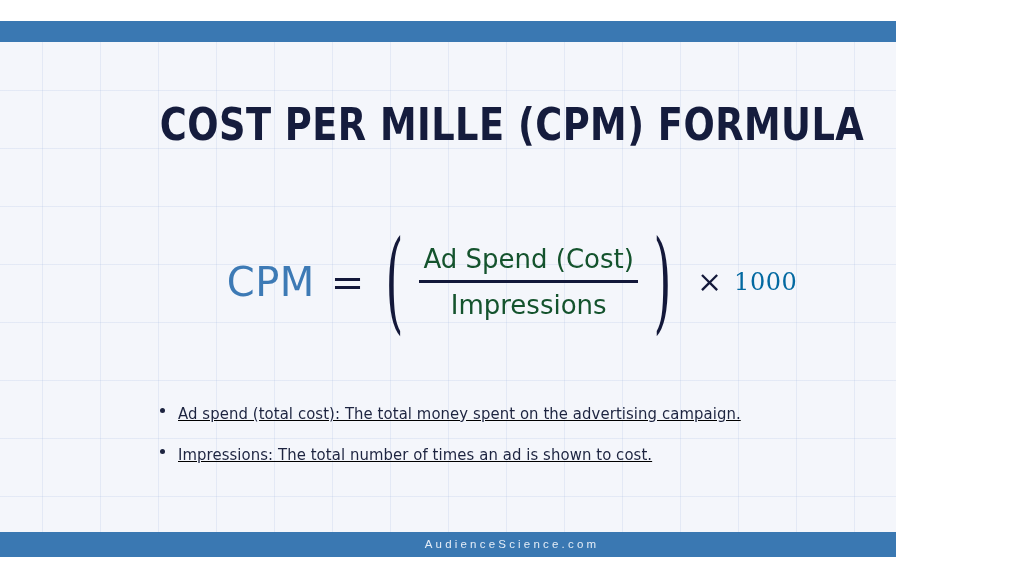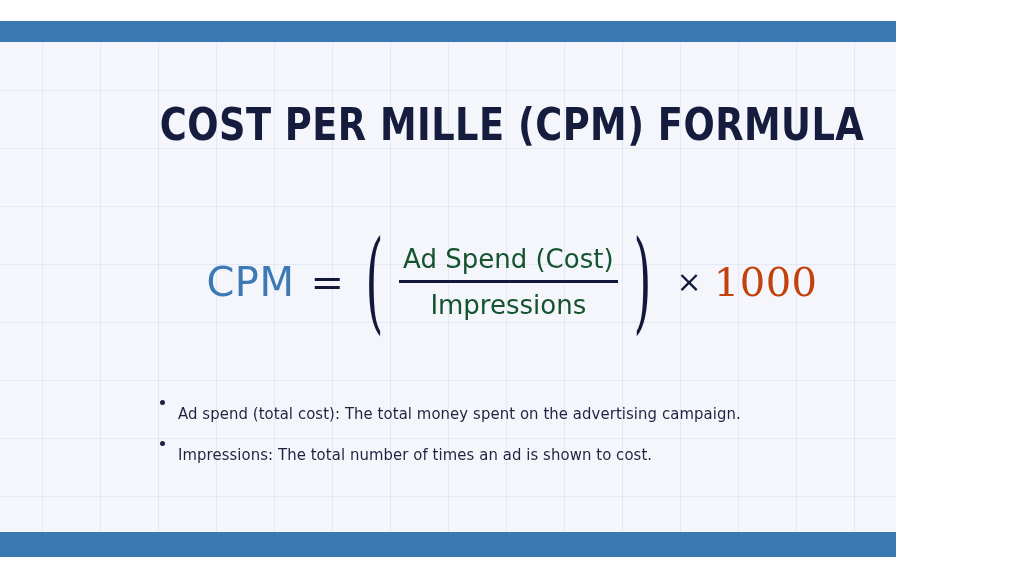--- a/index.html
+++ b/index.html
@@ -121,38 +121,39 @@
     margin: 1px 0 2px 0;
   }
   .f-times {
     color: #13183a;
     font-family: "DejaVu Serif", serif;
     font-size: 30px;
     line-height: 30px;
     margin: 0 12px 0 18px;
   }
   .f-mult {
-    color: #c2410c;
-    font-family: "DejaVu Serif", serif;
-    font-size: 40px;
+    color: #0369a1;
+    font-family: "DejaVu Serif", serif;
+    font-size: 24px;
     line-height: 40px;
     letter-spacing: 0.5px;
   }
 
   
   .bullets {
     position: absolute;
     left: 160px;
     top: 404px;
     width: 760px;
   }
   .bullet-row {
     display: flex;
-    align-items: flex-start;
+    align-items: center;
     margin-bottom: 21px;
+    text-decoration: underline;
   }
   .bullet-dot {
     width: 5px;
     height: 5px;
     min-width: 5px;
     border-radius: 50%;
     background: #1d2440;
     margin-right: 13px;
     position: relative;
     top: -4px;
@@ -210,14 +211,15 @@
       <span class="bullet-dot"></span>
       <span class="bullet-text">Ad spend (total cost): The total money spent on the advertising campaign.</span>
     </div>
     <div class="bullet-row">
       <span class="bullet-dot"></span>
       <span class="bullet-text">Impressions: The total number of times an ad is shown to cost.</span>
     </div>
   </div>
 
   <div class="bar bar-bottom"></div>
+  <div class="footer-text">AudienceScience.com</div>
 
 </div>
 
 </body></html>

